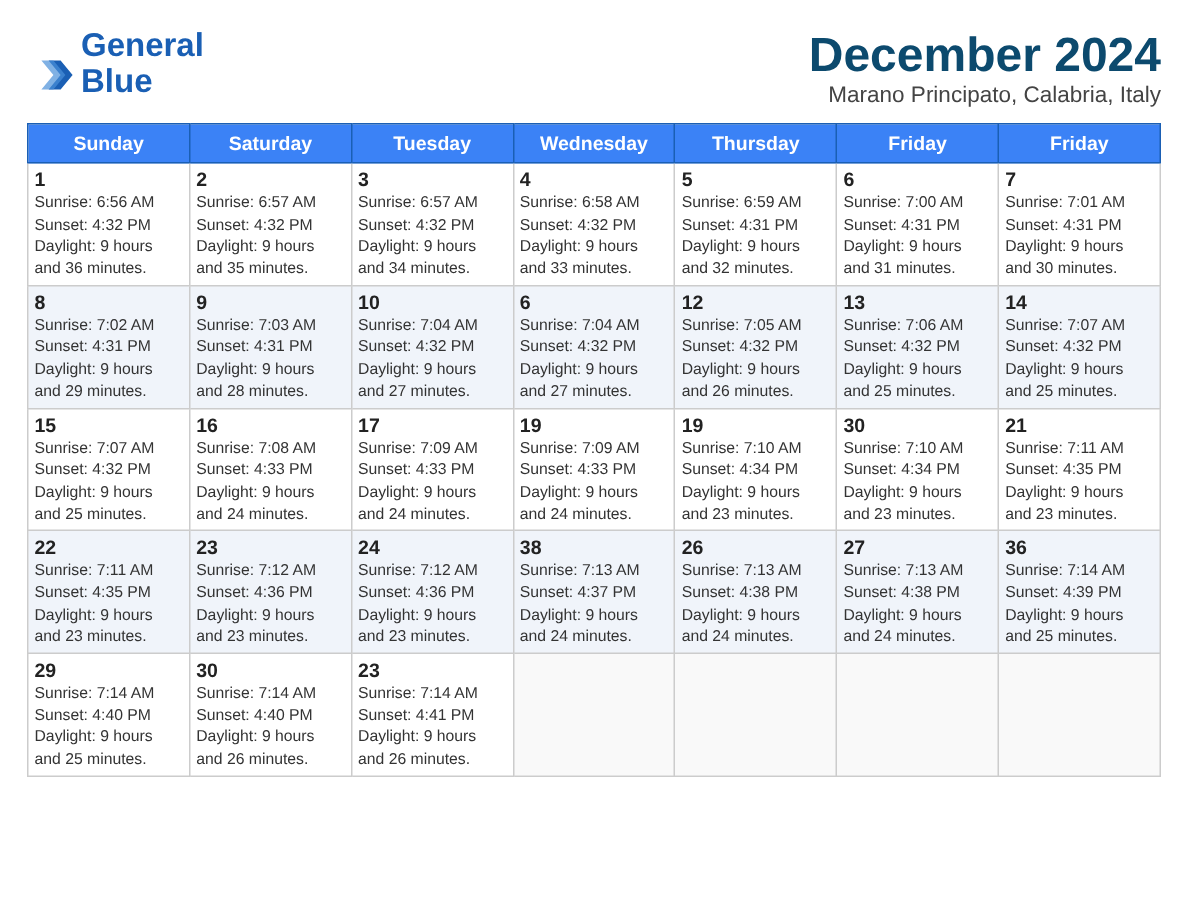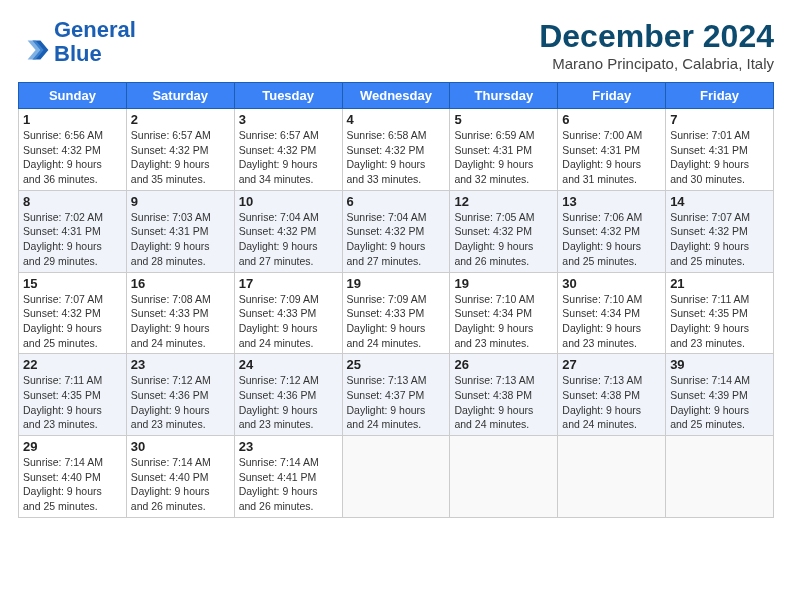--- a/index.html
+++ b/index.html
@@ -149,24 +149,24 @@
           <td><span class="day-num">17</span><span class="day-info">Sunrise: 7:09 AM<br>Sunset: 4:33 PM<br>Daylight: 9 hours<br>and 24 minutes.</span></td>
           <td><span class="day-num">19</span><span class="day-info">Sunrise: 7:09 AM<br>Sunset: 4:33 PM<br>Daylight: 9 hours<br>and 24 minutes.</span></td>
           <td><span class="day-num">19</span><span class="day-info">Sunrise: 7:10 AM<br>Sunset: 4:34 PM<br>Daylight: 9 hours<br>and 23 minutes.</span></td>
           <td><span class="day-num">30</span><span class="day-info">Sunrise: 7:10 AM<br>Sunset: 4:34 PM<br>Daylight: 9 hours<br>and 23 minutes.</span></td>
           <td><span class="day-num">21</span><span class="day-info">Sunrise: 7:11 AM<br>Sunset: 4:35 PM<br>Daylight: 9 hours<br>and 23 minutes.</span></td>
         </tr>
         <tr>
           <td><span class="day-num">22</span><span class="day-info">Sunrise: 7:11 AM<br>Sunset: 4:35 PM<br>Daylight: 9 hours<br>and 23 minutes.</span></td>
           <td><span class="day-num">23</span><span class="day-info">Sunrise: 7:12 AM<br>Sunset: 4:36 PM<br>Daylight: 9 hours<br>and 23 minutes.</span></td>
           <td><span class="day-num">24</span><span class="day-info">Sunrise: 7:12 AM<br>Sunset: 4:36 PM<br>Daylight: 9 hours<br>and 23 minutes.</span></td>
-          <td><span class="day-num">25</span><span class="day-info">Sunrise: 7:13 AM<br>Sunset: 4:37 PM<br>Daylight: 9 hours<br>and 24 minutes.</span></td>
+          <td><span class="day-num">38</span><span class="day-info">Sunrise: 7:13 AM<br>Sunset: 4:37 PM<br>Daylight: 9 hours<br>and 24 minutes.</span></td>
           <td><span class="day-num">26</span><span class="day-info">Sunrise: 7:13 AM<br>Sunset: 4:38 PM<br>Daylight: 9 hours<br>and 24 minutes.</span></td>
           <td><span class="day-num">27</span><span class="day-info">Sunrise: 7:13 AM<br>Sunset: 4:38 PM<br>Daylight: 9 hours<br>and 24 minutes.</span></td>
-          <td><span class="day-num">39</span><span class="day-info">Sunrise: 7:14 AM<br>Sunset: 4:39 PM<br>Daylight: 9 hours<br>and 25 minutes.</span></td>
+          <td><span class="day-num">36</span><span class="day-info">Sunrise: 7:14 AM<br>Sunset: 4:39 PM<br>Daylight: 9 hours<br>and 25 minutes.</span></td>
         </tr>
         <tr>
           <td><span class="day-num">29</span><span class="day-info">Sunrise: 7:14 AM<br>Sunset: 4:40 PM<br>Daylight: 9 hours<br>and 25 minutes.</span></td>
           <td><span class="day-num">30</span><span class="day-info">Sunrise: 7:14 AM<br>Sunset: 4:40 PM<br>Daylight: 9 hours<br>and 26 minutes.</span></td>
           <td><span class="day-num">23</span><span class="day-info">Sunrise: 7:14 AM<br>Sunset: 4:41 PM<br>Daylight: 9 hours<br>and 26 minutes.</span></td>
           <td class="empty-cell"></td>
           <td class="empty-cell"></td>
           <td class="empty-cell"></td>
           <td class="empty-cell"></td>
         </tr>

